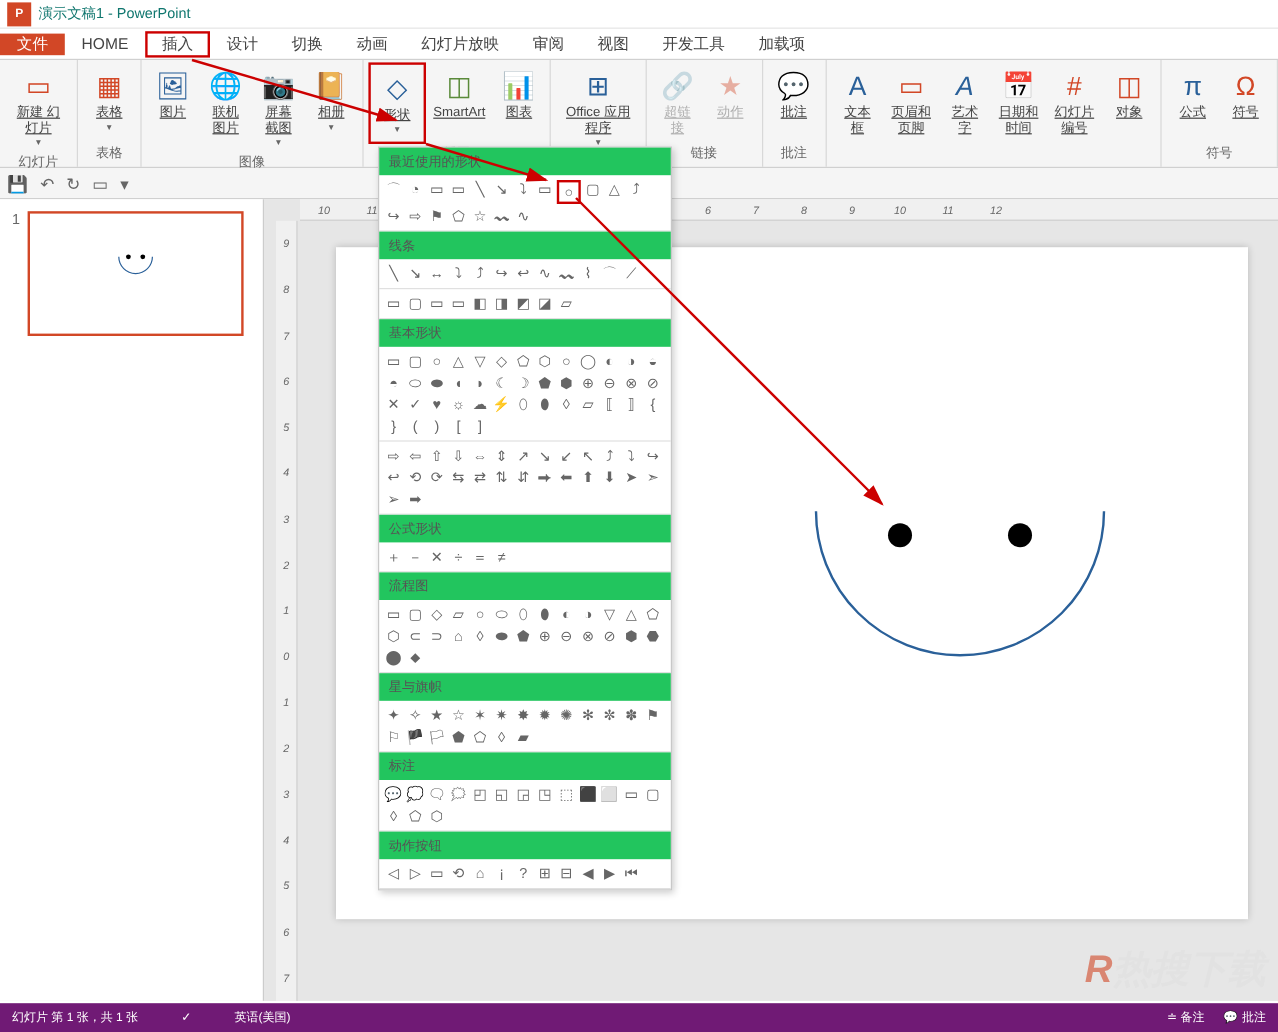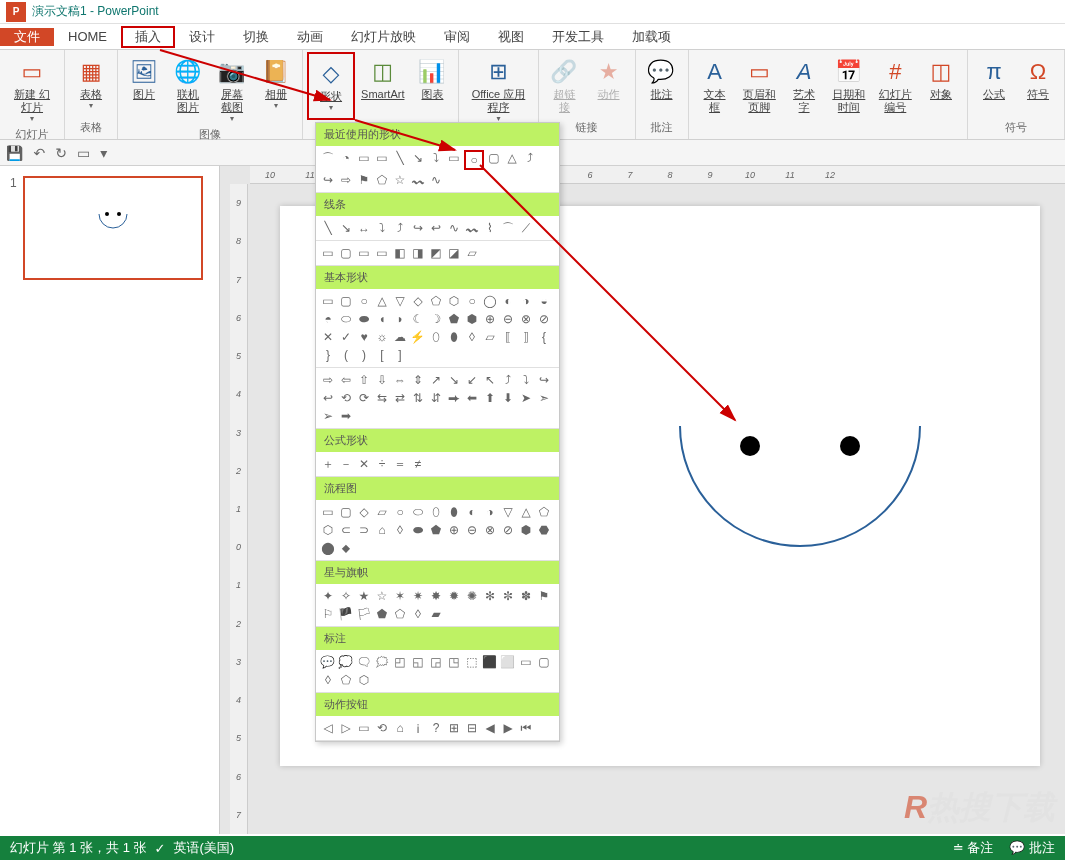--- a/index.html
+++ b/index.html
@@ -31,25 +31,25 @@
 .thumb { width: 180px; height: 104px; border: 2px solid #d24726; background: #fff; position: relative; }
 .thumb-smile { position: absolute; left: 70px; top: 30px; }
 .editor { flex: 1; position: relative; background: #e6e6e6; font-style: italic; }
 .ruler-h { position: absolute; left: 30px; right: 0; top: 0; height: 18px; background: #f0f0f0; border-bottom: 1px solid #ccc; font-size: 9px; color: #666; display: flex; align-items: center; overflow: hidden; }
 .ruler-h span { width: 40px; text-align: center; flex-shrink: 0; }
 .ruler-v { position: absolute; left: 10px; top: 18px; bottom: 0; width: 18px; background: #f0f0f0; border-right: 1px solid #ccc; font-size: 9px; color: #666; display: flex; flex-direction: column; align-items: center; }
 .ruler-v span { height: 40px; display: flex; align-items: center; }
 .slide-canvas { position: absolute; left: 60px; top: 40px; width: 760px; height: 560px; background: #fff; box-shadow: 0 0 6px rgba(0,0,0,0.2); }
 .shapes-dropdown { position: absolute; left: 315px; top: 122px; width: 245px; background: #fff; border: 1px solid #c8c8c8; box-shadow: 2px 2px 6px rgba(0,0,0,0.2); z-index: 100; }
 .shape-section { border-bottom: 1px solid #e0e0e0; }
-.shape-header { background: #bef264; padding: 4px 8px; font-size: 11px; color: #555; font-family: Liberation Mono, monospace; }
+.shape-header { background: #22c55e; padding: 4px 8px; font-size: 11px; color: #555; font-family: Liberation Mono, monospace; }
 .shape-grid { display: flex; flex-wrap: wrap; padding: 4px; gap: 2px; }
 .shape-item { width: 16px; height: 16px; display: flex; align-items: center; justify-content: center; cursor: pointer; color: #666; font-size: 12px; }
 .shape-item.highlight { border: 2px solid #c00; width: 20px; height: 20px; }
-.statusbar { position: absolute; bottom: 0; left: 0; right: 0; height: 24px; background: #15803d; color: #fff; display: flex; align-items: center; padding: 0 10px; font-size: 13px; gap: 8px; }
+.statusbar { position: absolute; bottom: 0; left: 0; right: 0; height: 24px; background: #701a75; color: #fff; display: flex; align-items: center; padding: 0 10px; font-size: 10px; gap: 36px; }
 .statusbar .right { margin-left: auto; display: flex; gap: 16px; }
 .annotation-arrow { position: absolute; pointer-events: none; z-index: 200; }
 .smile-face { position: absolute; }
 .watermark { position: absolute; right: 10px; bottom: 30px; font-size: 32px; font-weight: bold; font-style: italic; color: #e0e0e0; opacity: 0.6; }
 .watermark .r { color: #d24726; }
 </style>
 </head>
 <body>
 
 <div class="titlebar">

